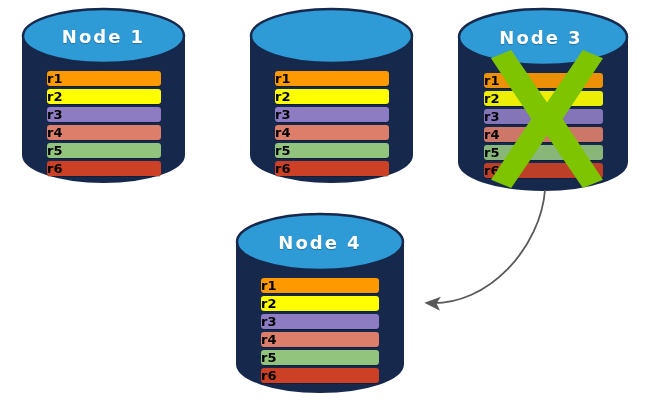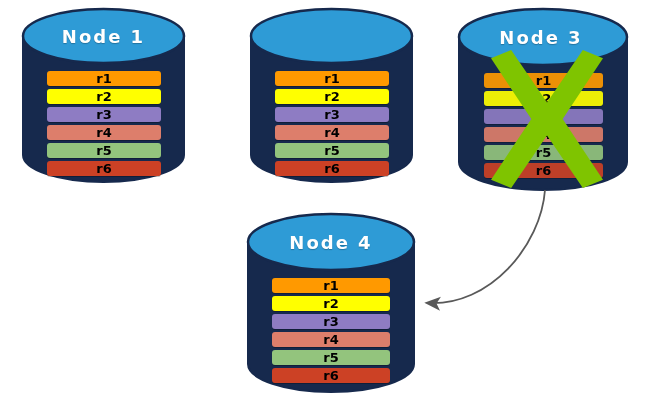--- a/index.html
+++ b/index.html
@@ -48,21 +48,21 @@
   .row {
     position: relative;
     border-radius: 3px;
     text-align: center;
     font-weight: bold;
     font-size: 13px;
     color: #000000;
     line-height: 1;
     display: flex;
     align-items: center;
-    justify-content: center;
+    justify-content: flex-start;
     box-shadow: 0 1px 0 rgba(0,0,0,0.25);
   }
 
   
   .xmark {
     position: absolute;
     pointer-events: none;
   }
 
   
@@ -154,21 +154,21 @@
             <span>r4</span>
           </div>
           <div class="row" style="height: 15px; background: rgb(147, 196, 125); opacity: 0.92;">
             <span>r5</span>
           </div>
           <div class="row" style="height: 15px; background: rgb(204, 65, 37); opacity: 0.92;">
             <span>r6</span>
           </div>
         </div>
       </div>
-      <div class="node" style="left: 247px; top: 213px; width: 168px; height: 180px;">
+      <div class="node" style="left: 236px; top: 213px; width: 168px; height: 180px;">
         <svg class="cyl-svg" width="168" height="180">
           <path d="M1,29 L1,151 A83,28 0 0 0 167,151 L167,29 A83,28 0 0 1 1,29 Z" fill="#16294d" stroke="#16294d" stroke-width="2"></path>
           <ellipse cx="84" cy="29" rx="83" ry="28" fill="#2e9bd6" stroke="#16294d" stroke-width="2.5"></ellipse>
         </svg>
         <div class="node-title" style="top: 19px;">Node  4</div>
         <div class="rows" style="left: 25px; width: 118px; top: 65px; height: 105px; gap: 3px;">
           <div class="row" style="height: 15px; background: rgb(255, 153, 0);">
             <span>r1</span>
           </div>
           <div class="row" style="height: 15px; background: rgb(255, 255, 0);">

